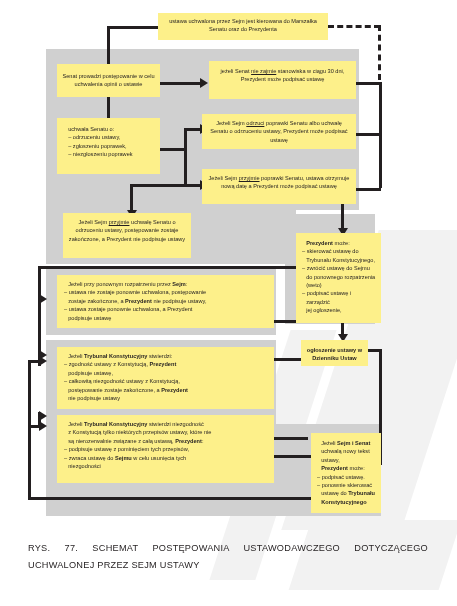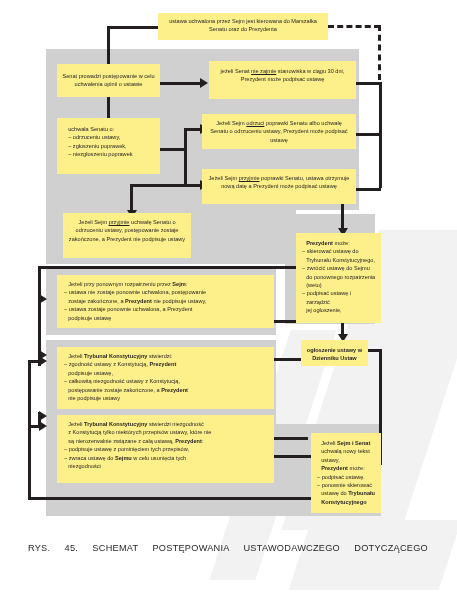--- a/index.html
+++ b/index.html
@@ -223,16 +223,17 @@
     <span class="li2">Jeżeli <b>Sejm i Senat</b></span>
     <span class="li2">uchwalą nowy tekst ustawy,</span>
     <span class="li2"><b>Prezydent</b> może:</span>
     <span class="li">– podpisać ustawę.</span>
     <span class="li">– ponownie skierować</span>
     <span class="li2">ustawę do <b>Trybunału</b></span>
     <span class="li2"><b>Konstytucyjnego</b></span>
   </div>
 
   <div id="caption">
-    <span class="l1">RYS. 45. SCHEMAT POSTĘPOWANIA USTAWODAWCZEGO DOTYCZĄCEGO</span>
+    <span class="l1">RYS. 77. SCHEMAT POSTĘPOWANIA USTAWODAWCZEGO DOTYCZĄCEGO</span>
+    <span>UCHWALONEJ PRZEZ SEJM USTAWY</span>
   </div>
 
 </div>
 
 </body></html>

